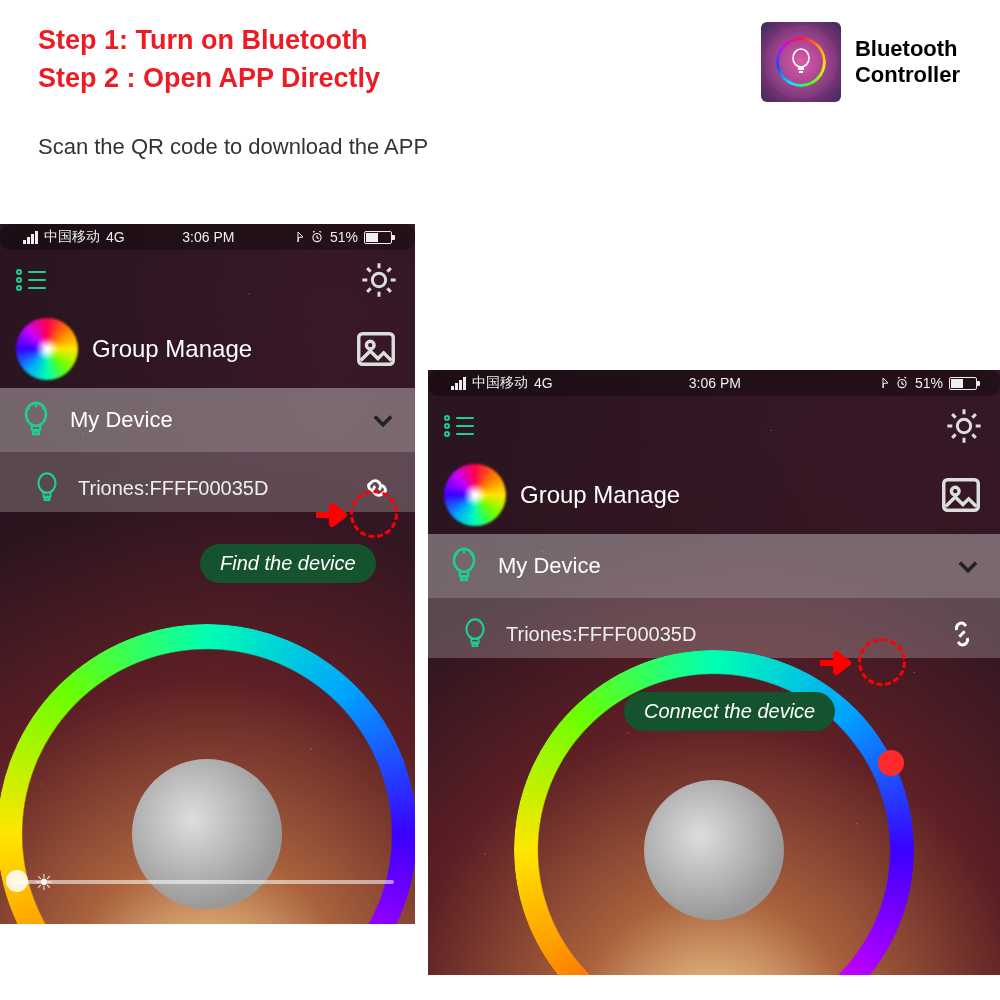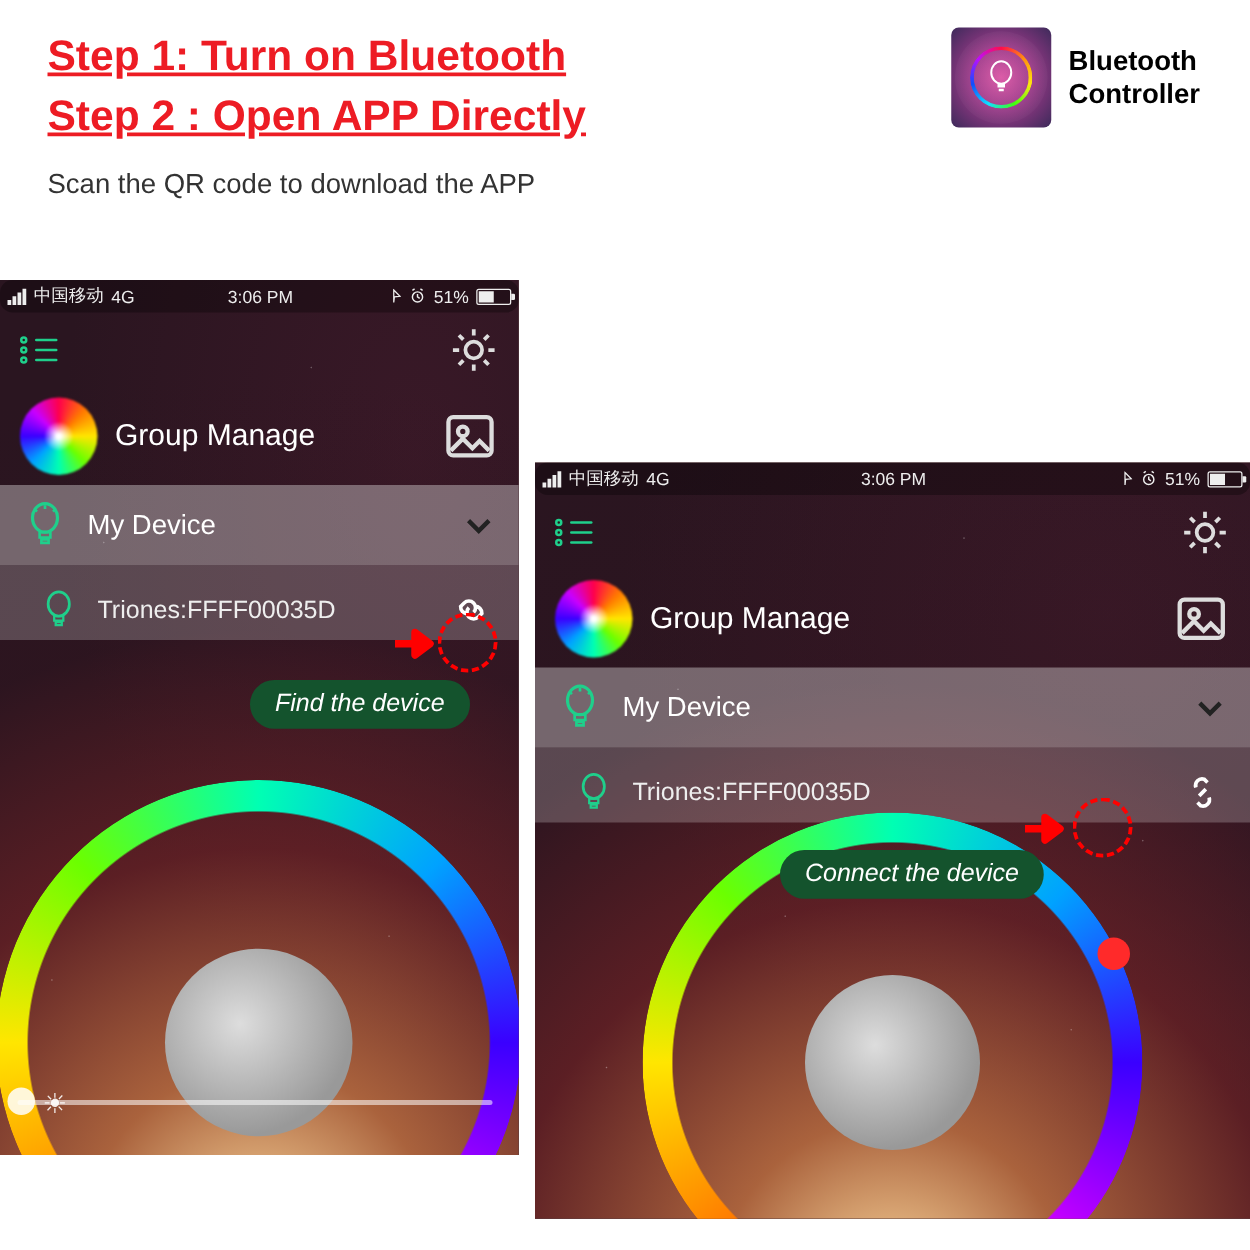--- a/index.html
+++ b/index.html
@@ -15,25 +15,24 @@
     position: absolute;
     top: 22px;
     left: 38px;
     right: 40px;
     display: flex;
     justify-content: space-between;
     align-items: flex-start;
   }
   .steps { }
   .step-line {
-    font-size: 34px;
+    font-size: 27px;
     font-weight: bold;
     color: #ed1c24;
     line-height: 1.4;
-    text-decoration: underline;
   }
   .app-promo {
     display: flex;
     align-items: center;
     gap: 14px;
   }
   .app-icon {
     width: 80px;
     height: 80px;
     background: radial-gradient(circle at center, #d84a9e 0%, #a03a8a 40%, #3c2a5a 100%);
@@ -109,21 +108,21 @@
       radial-gradient(1px 1px at 75% 75%, #fff, transparent);
     opacity:.35;
   }
 
   .status-bar {
     position: relative;
     height: 26px;
     display: flex;
     align-items: center;
     justify-content: space-between;
-    padding: 0 6px;
+    padding: 0 23px;
     font-size: 14px;
     color: #eee;
     background: rgba(0,0,0,.3);
     border-radius: 10px;
   }
   .status-bar .left, .status-bar .right { display:flex; align-items:center; gap:6px; }
   .signal-bars { display:inline-flex; align-items:flex-end; gap:1px; }
   .signal-bars span{ width:3px; background:#eee; display:inline-block;}
   .signal-bars span:nth-child(1){height:4px}
   .signal-bars span:nth-child(2){height:7px}
@@ -245,21 +244,21 @@
     font-weight:500;
   }
   .annot.left{ top:502px; left:300px; width:200px;height:120px;}
   .annot.left .circle{ left:50px; top:-12px;}
   .annot.left .arrow{ left:14px; top:-2px; }
   .annot.left .pill{ left:-100px; top:42px;}
 
   .annot.right{ top:648px; left:812px; width:260px;height:140px;}
   .annot.right .circle{ left:46px; top:-10px;}
   .annot.right .arrow{ left:6px; top:0px;}
-  .annot.right .pill{ left:-188px; top:32px;}
+  .annot.right .pill{ left:-188px; top:44px;}
 
   svg{display:block}
 </style>
 </head>
 <body>
 
 <div class="header">
   <div class="steps">
     <div class="step-line">Step 1:  Turn on Bluetooth</div>
     <div class="step-line">Step 2 : Open APP Directly</div>

